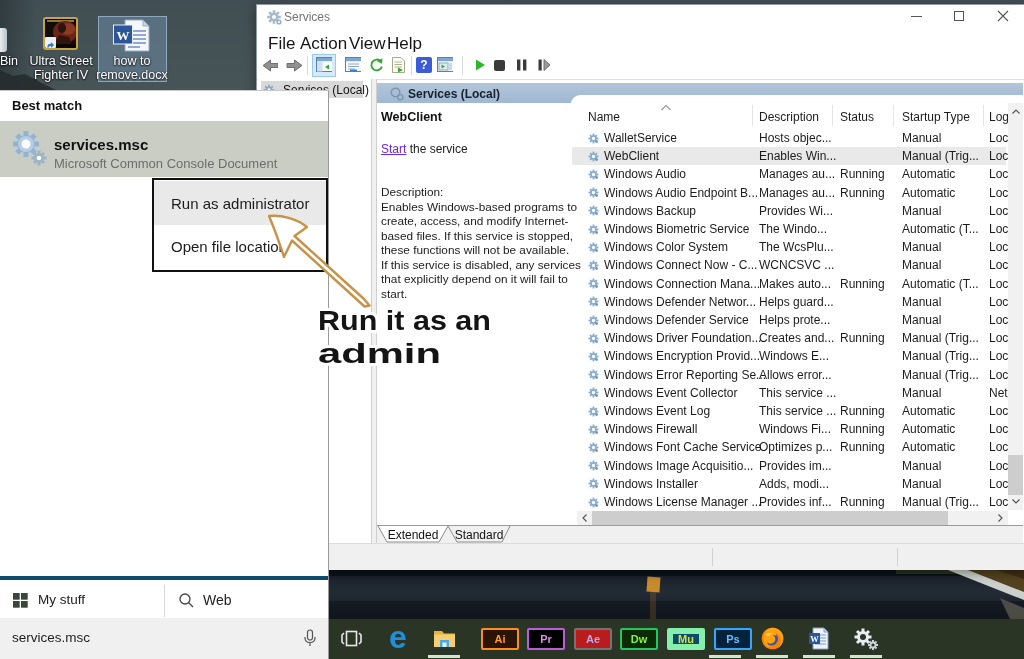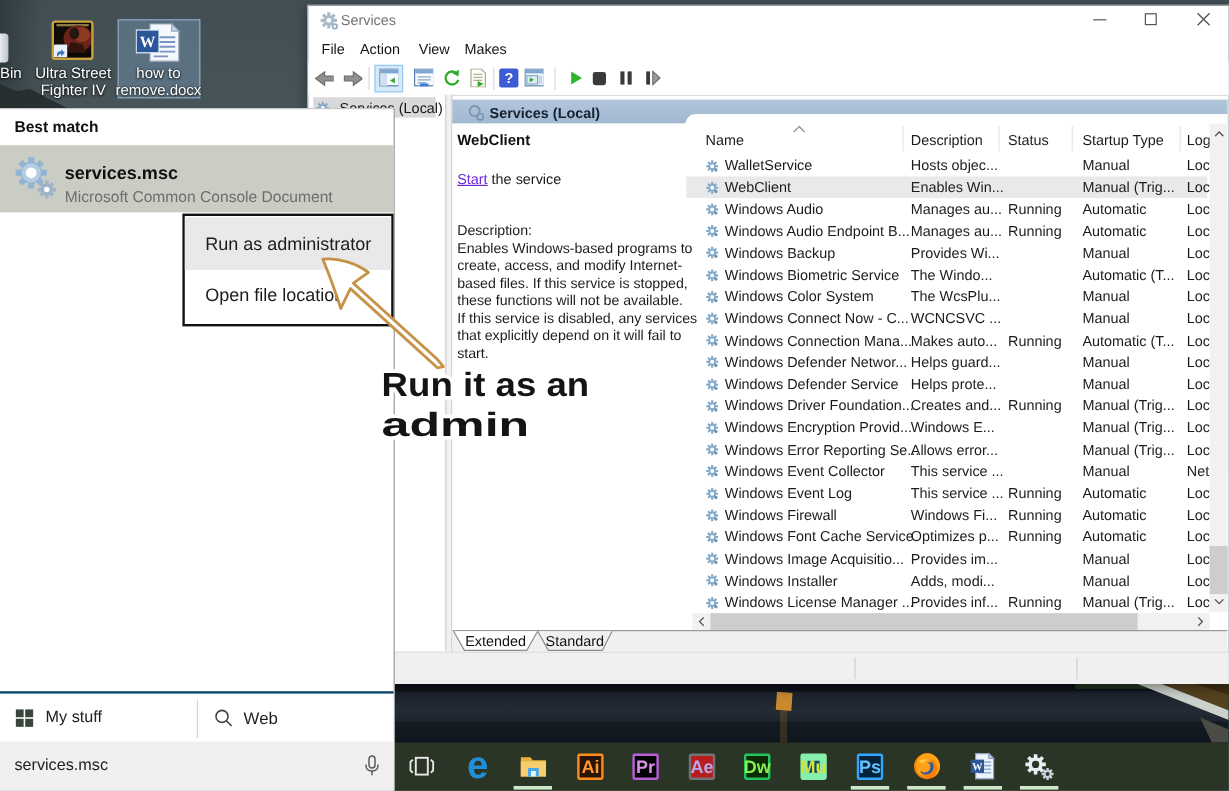--- a/index.html
+++ b/index.html
@@ -6,24 +6,24 @@
 html,body{width:1024px;height:659px;overflow:hidden;font-family:"Liberation Sans",sans-serif;position:relative;background:#4e5b5c}
 .abs{position:absolute}
 #wall{left:0;top:0;width:1024px;height:620px;background:linear-gradient(180deg,#414e53 0%,#4d5a5c 30%,#55625f 70%,#505c59 100%)}
 #wallshade{left:0;top:0;width:36px;height:110px;background:linear-gradient(90deg,rgba(22,30,32,.4),rgba(22,30,32,0))}
 #mtn{left:0;top:66px;width:70px;height:24px}
 #binsliver{left:0;top:28px;width:7px;height:24px;background:linear-gradient(90deg,#e8ecee,#b9c4c8);border-radius:0 3px 3px 0}
 .dlabel{color:#fff;font-size:12.5px;text-align:center;text-shadow:0 1px 2px rgba(0,0,0,.85),0 0 2px rgba(0,0,0,.6)}
 #road{left:256px;top:570px;width:768px;height:49px;background:linear-gradient(180deg,#10151c 0%,#1d242e 18%,#232b35 45%,#1a212b 75%,#141a22 100%);overflow:hidden}
 #taskbar{left:0;top:619px;width:1024px;height:40px;background:#2b3526}
 .tbu{position:absolute;top:36px;height:3px;width:32px;background:#cfe8c9}
-.adobe{position:absolute;top:9px;width:22px;height:22px;border-radius:2px;font-weight:bold;font-size:15px;display:flex;align-items:center;justify-content:center;font-family:"Liberation Sans",sans-serif}
+.adobe{position:absolute;top:9px;width:38px;height:22px;border-radius:2px;font-weight:bold;font-size:11px;display:flex;align-items:center;justify-content:center;font-family:"Liberation Sans",sans-serif}
 #win{left:256px;top:4px;width:769px;height:566px;background:#fff;border:1px solid #8f9aa3;box-shadow:0 3px 10px rgba(0,0,0,.4)}
 #win .ttl{left:27px;top:5px;font-size:12px;color:#747474}
-.menu{top:29px;font-size:12px;color:#151515}
+.menu{top:29px;font-size:17px;color:#151515}
 #toolbar{left:0;top:47px;width:767px;height:28px;background:#fff;border-bottom:1px solid #dedede}
 .tsep{position:absolute;top:4px;width:1px;height:19px;background:#d9d9d9}
 .tico{position:absolute;top:5px;width:16px;height:16px}
 #tree{left:1px;top:74px;width:113px;height:464px;background:#fff}
 #treerow{left:3px;top:2px;width:102px;height:17px;background:#d9d9d9;font-size:12px;color:#151515}
 #treerow span{white-space:nowrap}
 #divider{left:114px;top:74px;width:6px;height:464px;background:#f0f0f0;border-left:1px solid #cfcfcf;border-right:1px solid #cfcfcf}
 #bluebar{left:120px;top:78px;width:646px;height:20px;background:linear-gradient(180deg,#b2c5da,#a0b8d2)}
 #listpanel{left:314px;top:90px;width:452px;height:430px;background:#fff;border-radius:9px 0 0 0}
 #descpane{left:120px;top:98px;width:194px;height:422px;background:#fff}
@@ -33,21 +33,21 @@
 .row span{position:absolute;top:2px;white-space:nowrap}
 .row svg{position:absolute;left:16px;top:3.5px}
 .cn{left:32px}.cd{left:187px}.cs{left:268px}.ct{left:330px}.cl{left:417px}
 #vsb{left:751px;top:98px;width:15px;height:407px;background:#f1f1f1;font-size:0}
 #hsb{left:320px;top:506px;width:431px;height:14px;background:#f1f1f1}
 #tabsbar{left:120px;top:520px;width:646px;height:18px;background:#f0f0f0}
 #statusbar{left:0;top:538px;width:767px;height:27px;background:#f0f0f0;border-top:1px solid #dcdcdc}
 #startmenu{left:0;top:90px;width:329px;height:569px;background:#fff;border-top:1px solid #c8c8c8;border-right:1px solid #999;z-index:20}
 #bestmatch{left:12px;top:7px;font-size:13px;font-weight:bold;color:#111}
 #smrow{left:0;top:30px;width:328px;height:56px;background:#c9cdc4}
-#smbottom{left:0;top:485px;width:328px;height:54px;background:#fff;border-top:2px solid #0c4a6e}
+#smbottom{left:0;top:485px;width:328px;height:54px;background:#fff;border-top:4px solid #0c4a6e}
 #smsearch{left:0;top:527px;width:328px;height:42px;background:#f0f0f0}
 #ctx{left:152px;top:178px;width:176px;height:94px;background:#fff;border:2px solid #111;z-index:30}
 #ctx .r1{left:0px;top:1px;width:172px;height:44px;background:#e9e9e9}
 #ctx div{font-size:15px;color:#1c1c1c}
 #note{left:250px;top:190px;width:420px;height:220px;z-index:40}
 </style>
 </head>
 <body>
 <div class="abs" id="wall"></div>
 <div class="abs" id="wallshade"></div>
@@ -190,21 +190,21 @@
     </svg>
   <div class="abs ttl">Services</div>
   <div class="abs" style="left:654px;top:11px;width:11px;height:1px;background:#555"></div>
   <div class="abs" style="left:697px;top:6px;width:10px;height:10px;border:1px solid #555"></div>
   <svg class="abs" style="left:740px;top:5px" width="12" height="12">
       <path d="M1 1 L11 11 M11 1 L1 11" stroke="#555" stroke-width="1.1"></path>
     </svg>
   <div class="abs menu" style="left:11px">File</div>
   <div class="abs menu" style="left:43px">Action</div>
   <div class="abs menu" style="left:92px">View</div>
-  <div class="abs menu" style="left:130px">Makes</div>
+  <div class="abs menu" style="left:130px">Help</div>
   <div class="abs" id="toolbar">
     <svg class="tico" style="left:5px;top:6px" width="17" height="15">
         <path d="M16 5.5 L8.5 5.5 L8.5 2 L1 7.5 L8.5 13 L8.5 9.5 L16 9.5 Z" fill="#909090" stroke="#6e6e6e"></path>
       </svg>
     <svg class="tico" style="left:29px;top:6px" width="17" height="15">
         <path d="M1 5.5 L8.5 5.5 L8.5 2 L16 7.5 L8.5 13 L8.5 9.5 L1 9.5 Z" fill="#909090" stroke="#6e6e6e"></path>
       </svg>
     <div class="tsep" style="left:50px"></div>
     <div class="abs" style="left:55px;top:2px;width:24px;height:23px;background:#d5e9f7;border:1px solid #9ac9ee"></div>
     <svg class="tico" style="left:59px;top:5px" width="17" height="16">

